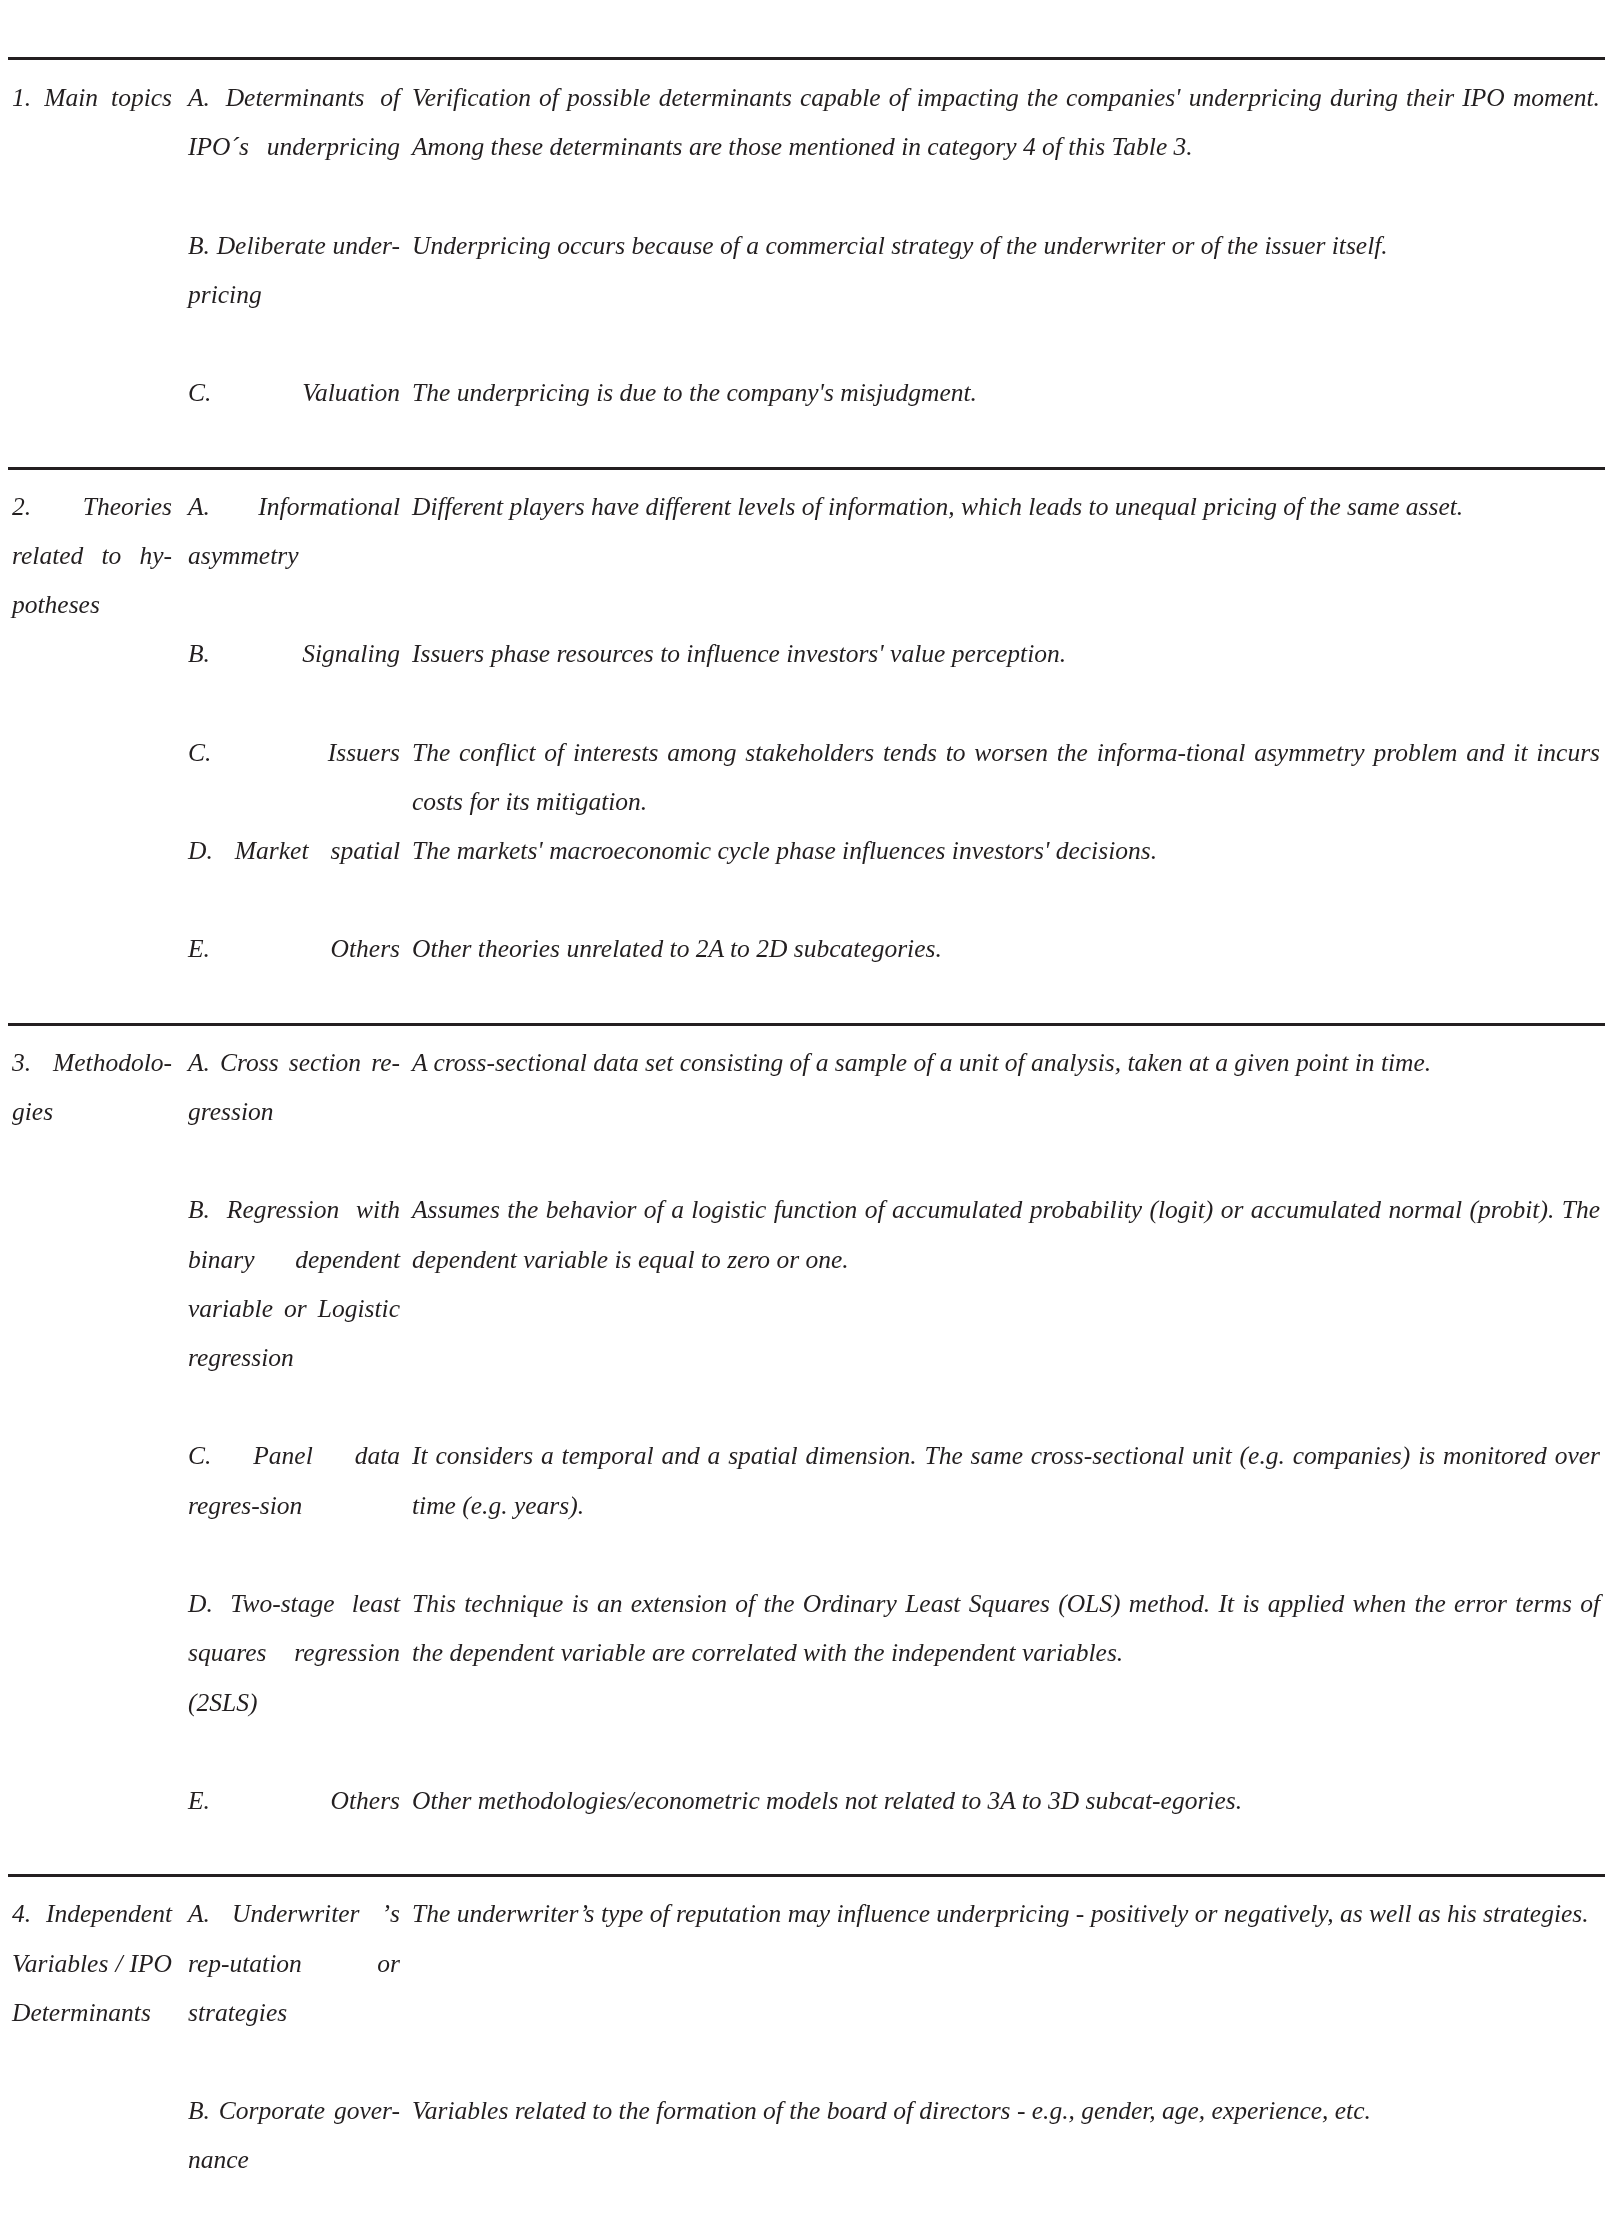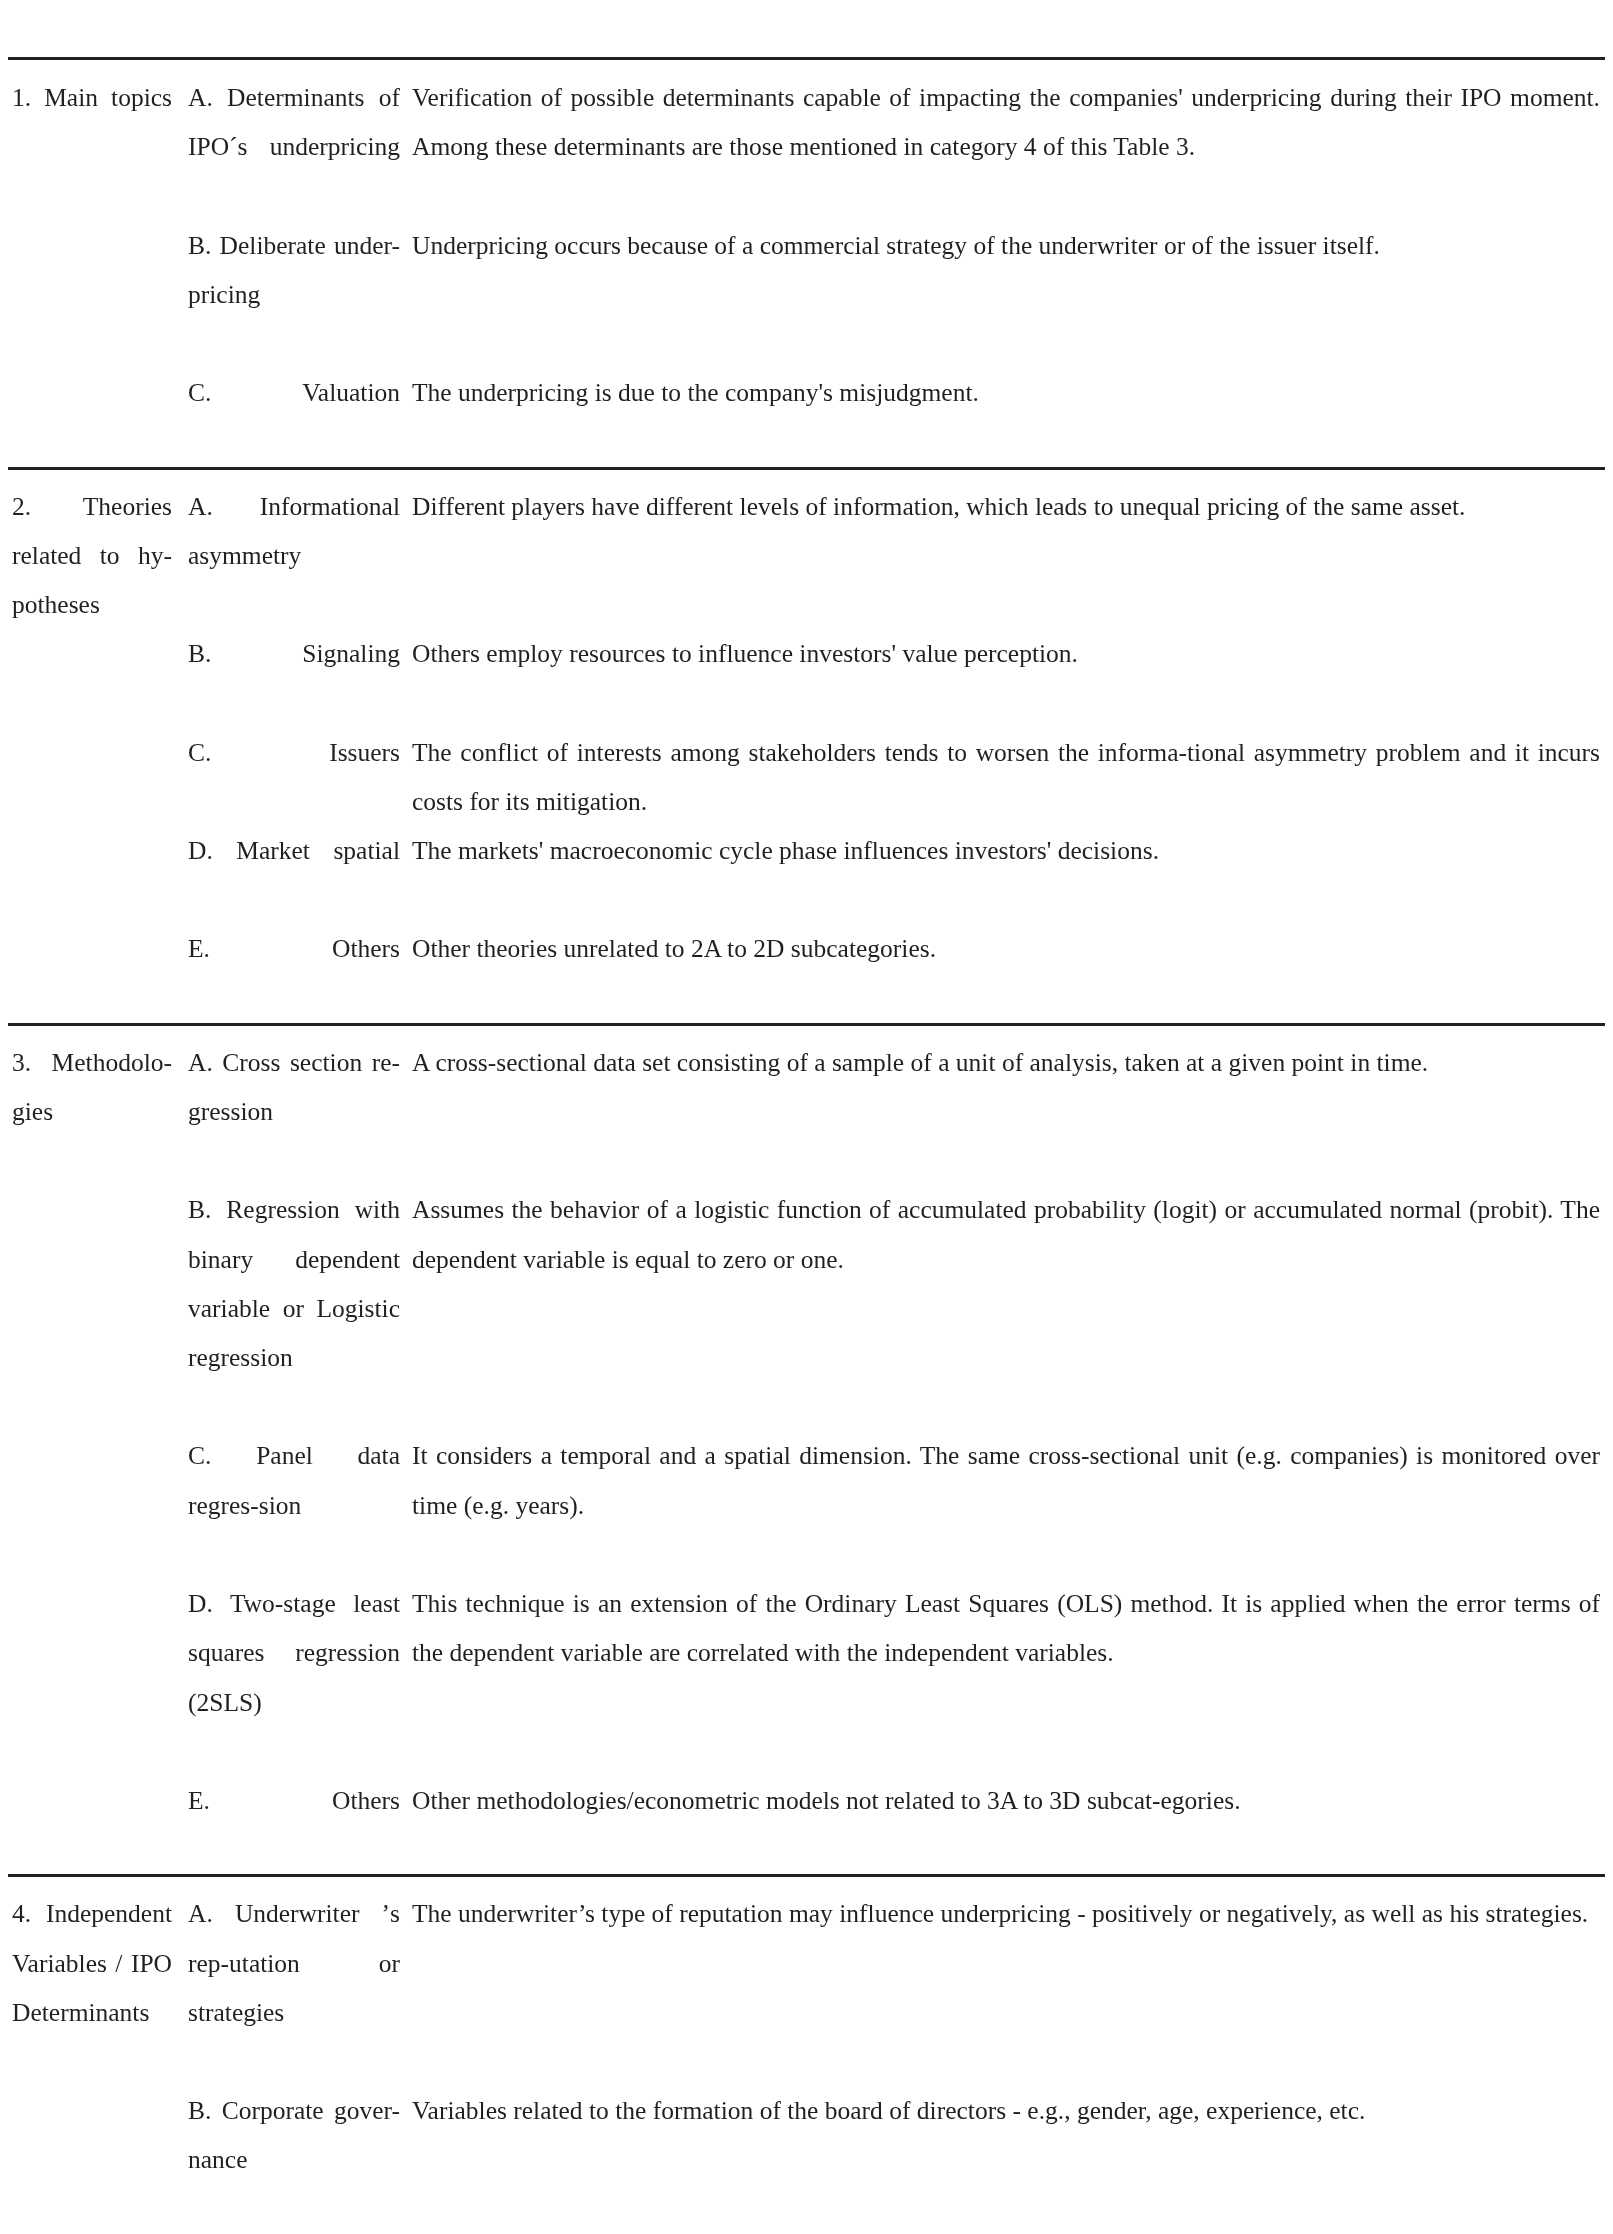--- a/index.html
+++ b/index.html
@@ -12,20 +12,21 @@
     height: 2234px;
     overflow: hidden;
     font-family: "Liberation Serif", "DejaVu Serif", serif;
     color: #231f20;
   }
 
   .page {
     position: relative;
     width: 1613px;
     height: 1904px;
+    font-style: italic;
   }
 
   
   .header-row {
     position: absolute;
     top: -38px;
     left: 0;
     width: 1613px;
     height: 52px;
     overflow: hidden;
@@ -173,21 +174,21 @@
           </td>
           <td class="desc">
             <div class="cell-inner">Different players have different levels of information, which leads to unequal pricing of the same asset.<span class="gap-below"></span></div>
           </td>
         </tr>
         <tr>
           <td class="sub">
             <div class="cell-inner"><span class="j">B. Signaling</span></div>
           </td>
           <td class="desc">
-            <div class="cell-inner">Others employ resources to influence investors' value perception.</div>
+            <div class="cell-inner">Issuers phase resources to influence investors' value perception.</div>
           </td>
         </tr>
         <tr>
           <td class="sub">
             <div class="cell-inner"><span class="j">C. Issuers</span></div>
           </td>
           <td class="desc">
             <div class="cell-inner">The conflict of interests among stakeholders tends to worsen the informa-tional asymmetry problem and it incurs costs for its mitigation.</div>
           </td>
         </tr>

